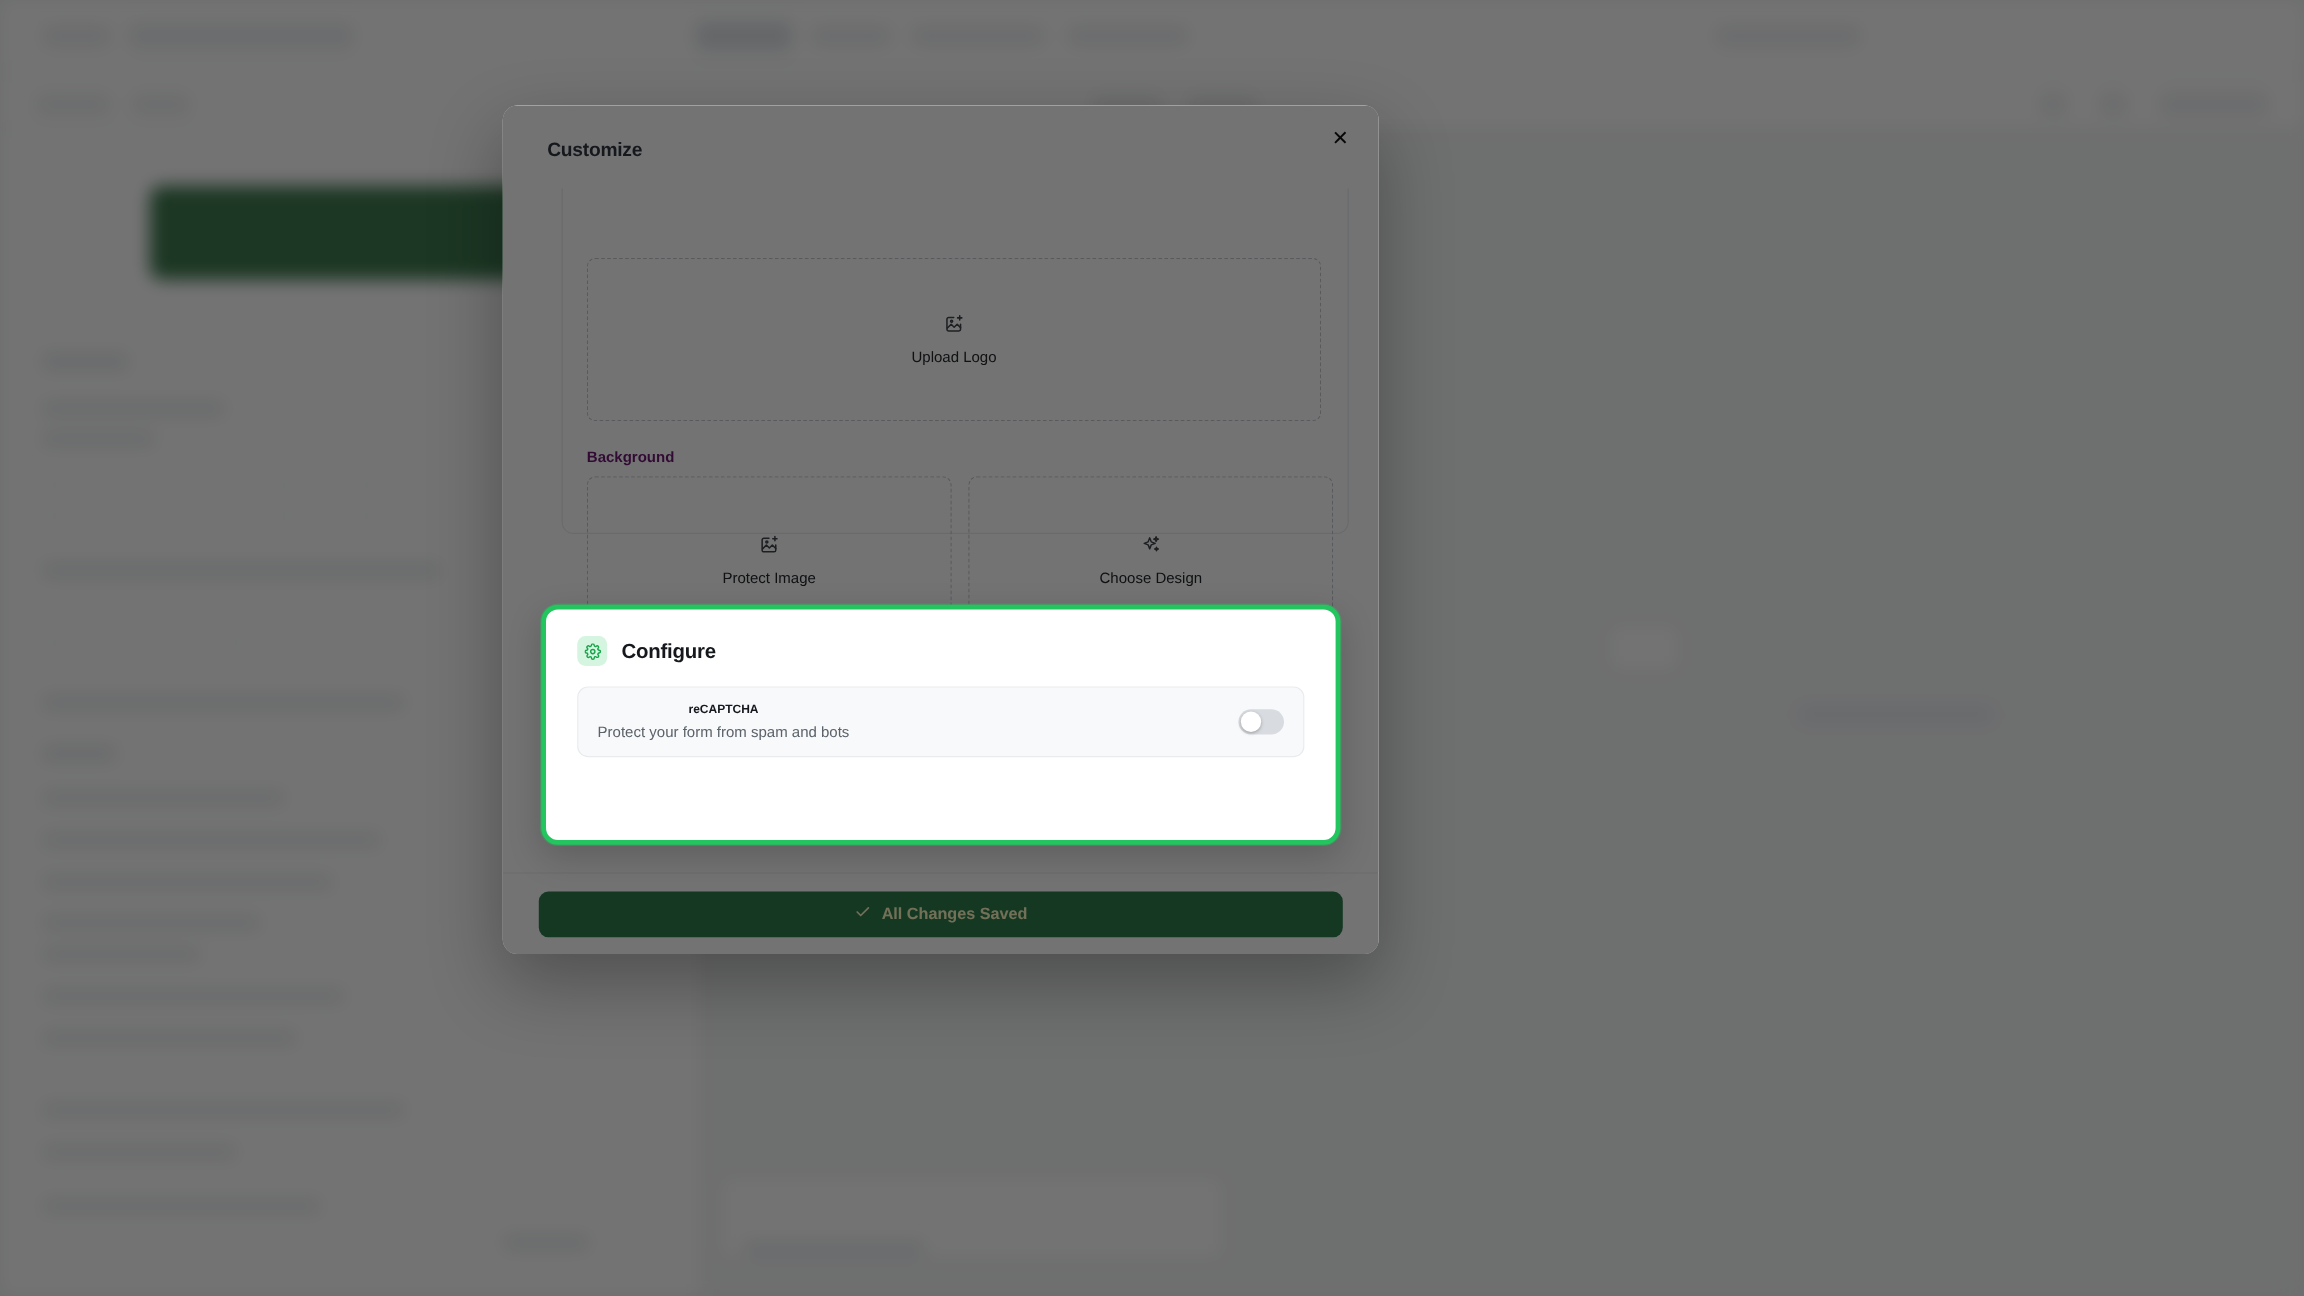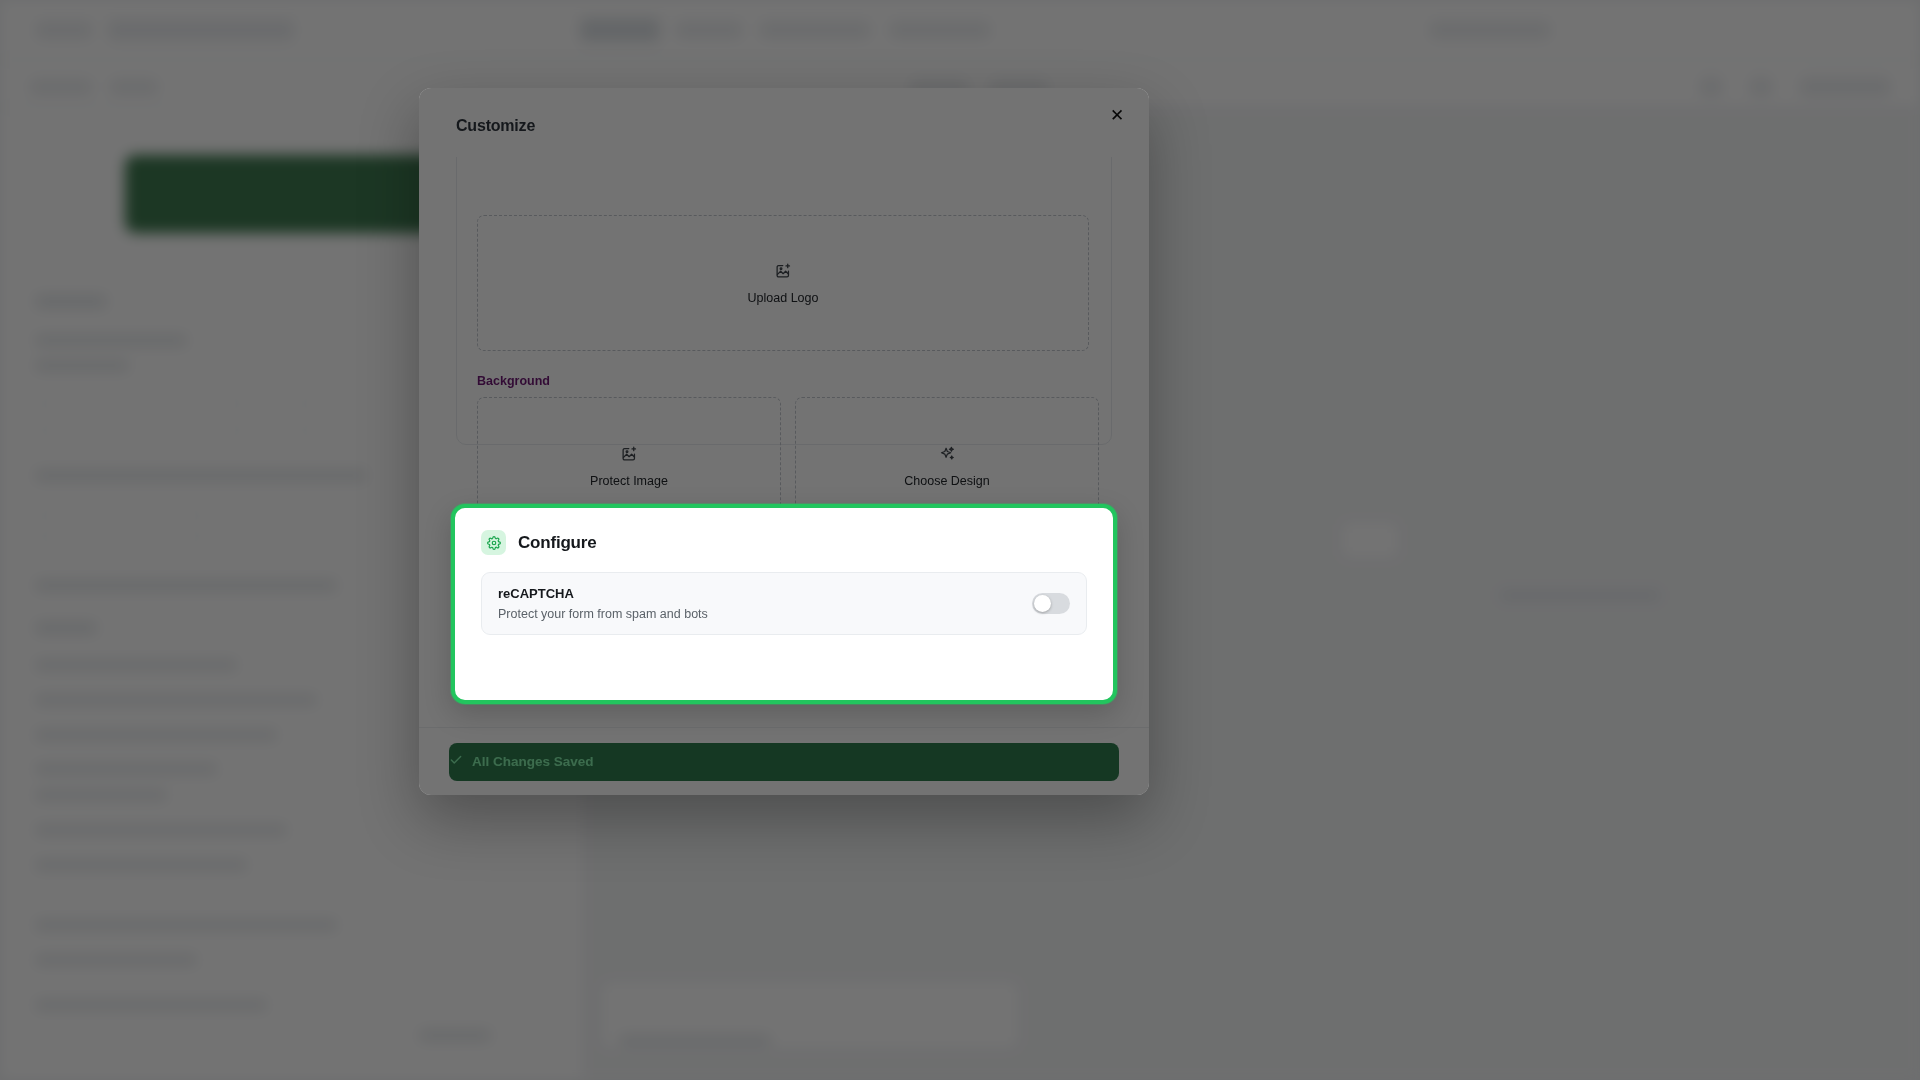--- a/index.html
+++ b/index.html
@@ -63,21 +63,21 @@
   .modal-close {
     position:absolute; right:18px; top:13px;
     width:28px; height:28px;
     display:flex; align-items:center; justify-content:center;
     color:#111; font-size:17px; line-height:1;
     background:transparent; border:none; cursor:pointer;
   }
 
   
   #modal-body {
-    position:absolute; left:0; top:69px;
+    position:absolute; left:12px; top:69px;
     width:788px; height:570px;
     overflow:hidden;
   }
 
   .section-card {
     position:absolute; left:37px; width:656px;
     background:#ffffff;
     border:1px solid #e9ecef;
     border-radius:10px;
   }
@@ -127,21 +127,21 @@
   .settings-sub { margin-top:12px; font-size:13.5px; color:#495057; }
 
   .toggle-row {
     margin-top:17px;
     background:#f8f9fb;
     border:1px solid #e9ecef;
     border-radius:9px;
     padding:13px 16px;
     display:flex; align-items:center; justify-content:space-between;
   }
-  .toggle-name { font-size:13px; font-weight:bold; color:#15181c; }
+  .toggle-name { font-size:10px; font-weight:bold; color:#15181c;text-align:center; }
   .toggle-desc { margin-top:6px; font-size:12.5px; color:#5b6269; }
   .switch {
     width:38px; height:21px; border-radius:11px;
     background:#d8dbdf;
     position:relative; flex:none; cursor:pointer;
   }
   .switch .knob {
     position:absolute; left:2px; top:2px;
     width:17px; height:17px; border-radius:50%;
     background:#ffffff;
@@ -151,24 +151,24 @@
   
   #modal-footer {
     position:absolute; left:0; bottom:0;
     width:730px; height:68px;
     border-top:1px solid #edeff1;
     display:flex; align-items:center; justify-content:center;
   }
   #save-button {
     width:670px; height:38px;
     background:#2f7d4f;
-    color:#86efac;
+    color:#fef9c3;
     border:none; border-radius:8px;
     font-size:13.5px; font-weight:bold;
-    display:flex; align-items:center; gap:9px;
+    display:flex; align-items:center; justify-content:center; gap:9px;
     cursor:default;
   }
 </style>
 </head>
 <body>
 
 <div id="app-backdrop">
   <div class="bg-topbar"></div>
   <div class="bg-chip" style="left:36px;top:22px;width:56px;height:16px;"></div>
   <div class="bg-chip" style="left:108px;top:20px;width:186px;height:20px;"></div>

